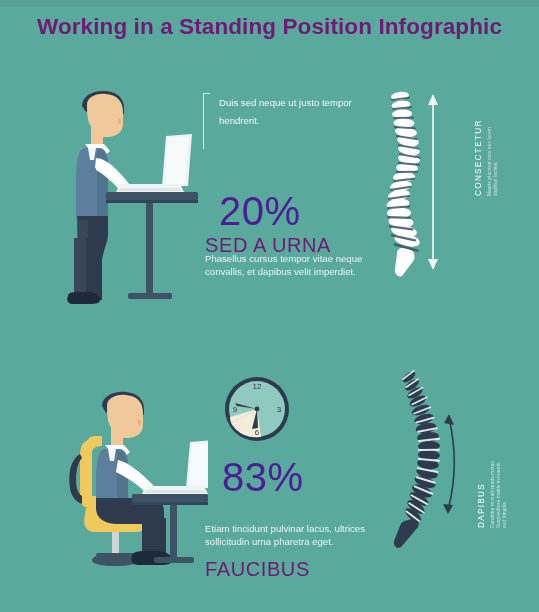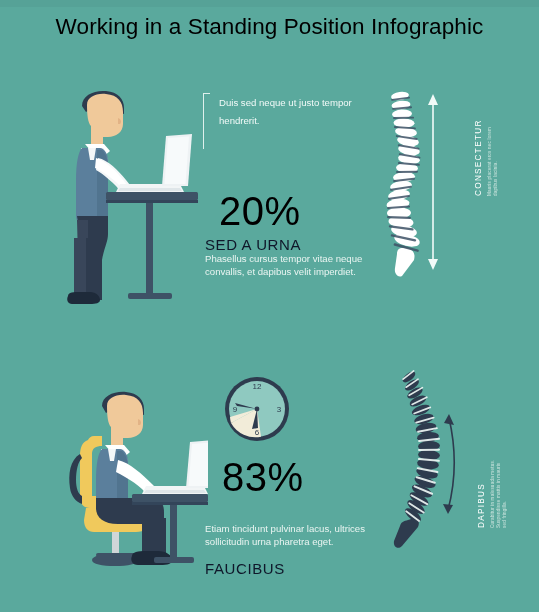--- a/index.html
+++ b/index.html
@@ -25,41 +25,41 @@
     width: 539px; height: 7px;
     background: #56a297;
   }
 
   
   #title {
     position: absolute;
     left: 0; top: 14px;
     width: 539px;
     text-align: center;
-    color: #000000;
+    color: #701a75;
     font-size: 22.5px;
-    font-weight: 400;
+    font-weight: 700;
     letter-spacing: 0.1px;
     white-space: nowrap;
   }
   .body-sm {
     color: #eaf5f2;
     font-size: 9.6px;
     line-height: 13.2px;
   }
   .bigpct {
-    color: #000000;
+    color: #4c1d95;
     font-size: 40px;
     font-weight: 400;
     letter-spacing: 0.5px;
     line-height: 42px;
   }
   .sublabel {
-    color: #0f172a;
-    font-size: 15px;
+    color: #701a75;
+    font-size: 20px;
     letter-spacing: 0.6px;
     line-height: 18px;
   }
 
   
   #bullets { position: absolute; left: 203px; top: 92px; width: 160px; }
   .bullet-row { position: relative; padding-left: 16px; margin-bottom: 11px; }
   .bullet-row .btxt {
     color: #f2faf8;
     font-size: 9.6px;

